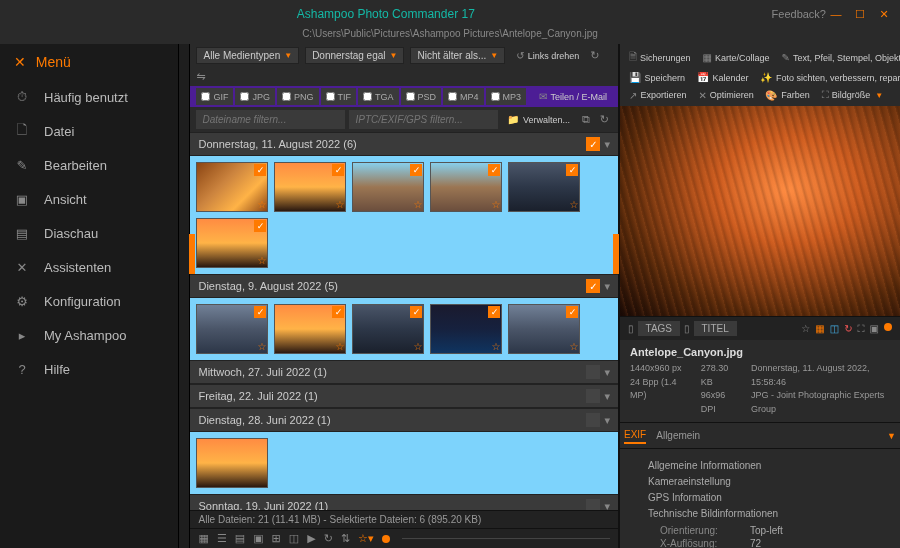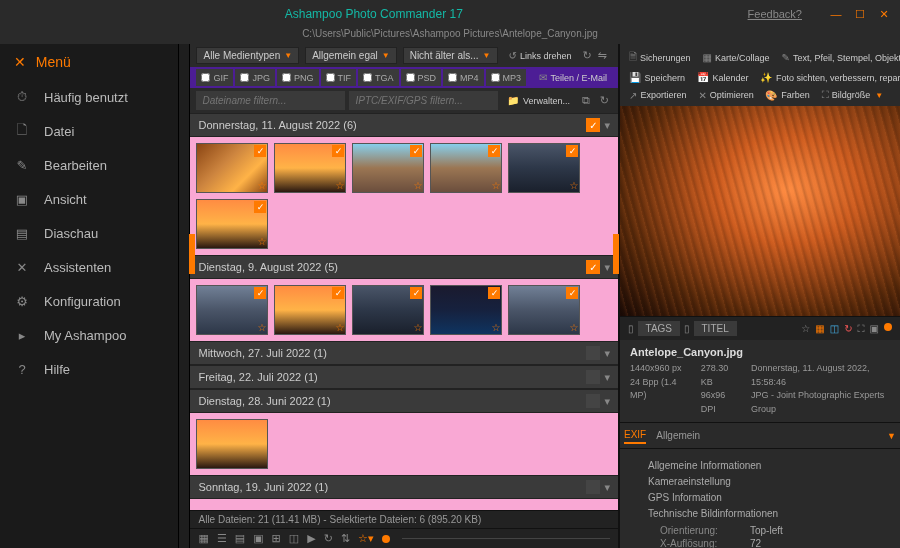--- a/index.html
+++ b/index.html
@@ -1,39 +1,39 @@
 <!DOCTYPE html>
 <html><head>
 <meta charset="utf-8">
 <style>
 * { margin:0; padding:0; box-sizing:border-box; font-family:"Segoe UI",Arial,sans-serif; }
 body { background:#1a1a1a; width:900px; height:548px; overflow:hidden; color:#999; font-size:11px; }
 .titlebar { height:28px; background:#2a2a2a; display:flex; align-items:center; position:relative; }
 .titlebar .title { flex:1; text-align:center; font-size:12px; color:#14b8a6; }
-.titlebar .feedback { color:#888; font-size:11px; margin-right:28px; text-decoration:underline; cursor:pointer; }
+.titlebar .feedback { color:#888; font-size:11px; margin-right:4px; cursor:pointer; }
 .winbtns { display:flex; gap:12px; margin-right:10px; }
 .winbtns span { width:12px; color:#ff7a00; cursor:pointer; text-align:center; }
 .pathbar { height:16px; background:#2a2a2a; text-align:center; font-size:10px; color:#888; }
 .main { display:flex; height:504px; }
 .sidebar { width:230px; background:#1a1a1a; border-right:1px solid #000; }
 .menu-header { display:flex; align-items:center; gap:10px; padding:10px 14px; color:#ff7a00; font-size:14px; font-weight:500; }
 .menu-header .x { font-size:14px; }
 .nav-item { display:flex; align-items:center; gap:14px; padding:9px 14px; color:#bbb; font-size:13px; cursor:pointer; }
 .nav-icon { width:16px; height:16px; display:flex; align-items:center; justify-content:center; color:#888; }
 .center { flex:1; background:#2a2a2a; display:flex; flex-direction:column; border-right:2px solid #111; position:relative; }
 .gutter { width:14px; background:#1e1e1e; border-right:1px solid #000; }
 .toolbar-row { display:flex; align-items:center; gap:6px; padding:3px 6px; background:#2a2a2a; flex-wrap:wrap; }
 .dropdown { background:#3a3a3a; border:1px solid #222; color:#ccc; font-size:10px; padding:2px 6px; display:flex; align-items:center; gap:4px; cursor:pointer; }
 .dropdown .chev { color:#ff7a00; font-size:8px; }
 .chip-row { display:flex; gap:2px; padding:2px 6px; background:#4c1d95; }
 .chip { background:#3a3a3a; padding:1px 5px; font-size:9px; color:#aaa; display:flex; align-items:center; gap:3px; cursor:pointer; }
 .chip input { width:9px; height:9px; }
 .filter-row { display:flex; gap:4px; padding:3px 6px; }
 .filter-input { flex:1; background:#3a3a3a; border:none; color:#888; font-size:10px; font-style:italic; padding:3px 6px; }
-.thumb-area { flex:1; overflow-y:auto; background:#f9a8d4; }
+.thumb-area { flex:1; overflow-y:auto; background:#7dd3fc; }
 .group-header { background:#3a3a3a; padding:4px 8px; font-size:11px; color:#ccc; display:flex; align-items:center; justify-content:space-between; border-top:1px solid #222; border-bottom:1px solid #222; }
 .group-header .check { width:14px; height:14px; background:#ff7a00; display:flex; align-items:center; justify-content:center; color:#fff; font-size:10px; }
 .group-header .check.off { background:#444; }
 .thumbs { display:flex; flex-wrap:wrap; gap:6px; padding:6px; }
 .thumb { width:72px; height:50px; border:1px solid #555; position:relative; cursor:pointer; background:linear-gradient(135deg,#8b4513 0%,#cd853f 40%,#ffb347 70%,#8b4513 100%); }
 .thumb.sunset { background:linear-gradient(180deg,#ff8c42 0%,#ffb347 50%,#2a1810 100%); }
 .thumb.rock { background:linear-gradient(180deg,#87ceeb 0%,#9b7653 50%,#6b4e3d 100%); }
 .thumb.city { background:linear-gradient(180deg,#4a5568 0%,#2d3748 50%,#1a202c 100%); }
 .thumb.venice { background:linear-gradient(180deg,#718096 0%,#4a5568 50%,#2d3748 100%); }
 .thumb.night { background:linear-gradient(180deg,#1a1a2e 0%,#16213e 50%,#0f3460 100%); }
@@ -136,21 +136,21 @@
 
   <div class="center">
     <div class="handle"></div>
     <div class="handle right-h"></div>
     <div class="toolbar-row">
       <div class="dropdown">
           <span>Alle Medientypen</span>
           <span class="chev">▼</span>
         </div>
       <div class="dropdown">
-          <span>Allgemein egal</span>
+          <span>Donnerstag egal</span>
           <span class="chev">▼</span>
         </div>
       <div class="dropdown">
           <span>Nicht älter als...</span>
           <span class="chev">▼</span>
         </div>
       <div class="action">
           <span class="ico">↺</span>
           <span>Links drehen</span>
         </div>

